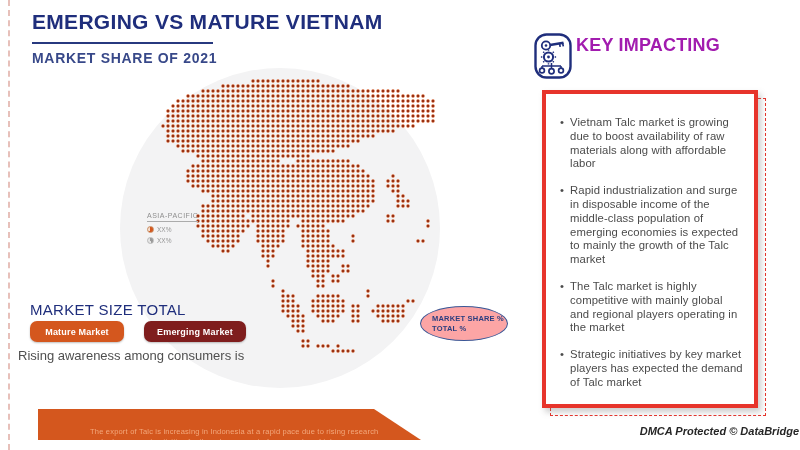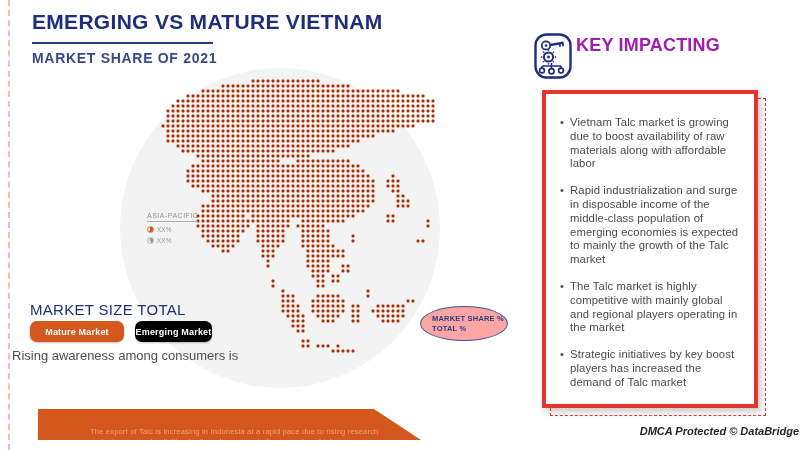--- a/index.html
+++ b/index.html
@@ -34,27 +34,27 @@
   .pie-gray { background:conic-gradient(#9a9a9a 0 45%, #e4e4e4 45% 100%); }
 
   .badge { left:420px; top:306px; width:88px; height:35px; background:#fca5a5;
     border:1.5px solid #3a5796; border-radius:50%;
     display:flex; flex-direction:column; justify-content:center;
     padding-left:11px; z-index:5; }
   .badge div { font-size:7.5px; font-weight:bold; color:#2a3d7f; line-height:10px; letter-spacing:.2px; }
 
   
   .ms-head { left:30px; top:301px; font-size:15px; font-weight:normal; color:#1f2e7c; letter-spacing:.3px; z-index:6; }
-  .pills { left:30px; top:321px; display:flex; gap:11px; z-index:6; }
+  .pills { left:30px; top:321px; display:flex; gap:20px; z-index:6; }
   .pill { height:21px; border-radius:7px; color:#fff; font-size:9px; font-weight:bold;
     display:flex; align-items:center; justify-content:center; letter-spacing:.2px;
     box-shadow:0 1px 2px rgba(0,0,0,.25); cursor:pointer; }
   .pill-mature { width:94px; background:#d4571e; }
-  .pill-emerging { width:77px; background:#000000; }
-  .note { left:12px; top:346px; font-size:13px; color:#4f4f4f; line-height:19.5px; z-index:6; }
+  .pill-emerging { width:102px; background:#7f1d1d; }
+  .note { left:18px; top:346px; font-size:13px; color:#4f4f4f; line-height:19.5px; z-index:6; }
 
   
   .kif-icon { left:534px; top:33px; z-index:4; }
   .kif-head { left:576px; top:36px; font-size:18px; line-height:18.5px; font-weight:bold;
     color:#a21caf; letter-spacing:.2px; }
   .dash-accent { left:550px; top:98px; width:216px; height:318px;
     border:1px dashed #e7342b; z-index:1; }
   .red-box { left:542px; top:90px; width:216px; height:318px; background:#fff;
     border:4px solid #e7342b; z-index:2;
     box-shadow:3px 4px 6px rgba(110,110,110,.35);
@@ -1547,21 +1547,21 @@
     <li>
         <span class="b">•</span>
         <span>Rapid industrialization and surge in disposable income of the middle-class population of emerging economies is expected to mainly the growth of the Talc market</span>
       </li>
     <li>
         <span class="b">•</span>
         <span>The Talc market is highly competitive with mainly global and regional players operating in the market</span>
       </li>
     <li>
         <span class="b">•</span>
-        <span>Strategic initiatives by key boost players has increased the demand of Talc market</span>
+        <span>Strategic initiatives by key market players has expected the demand of Talc market</span>
       </li>
   </ul>
 </div>
 
 <div class="abs banner">
   <div>The export of Talc is increasing in Indonesia at a rapid pace due to rising research and advancement activities for the advancement of new grades of talc</div>
 </div>
 
 <div class="abs dmca">DMCA Protected © DataBridge</div>
 

